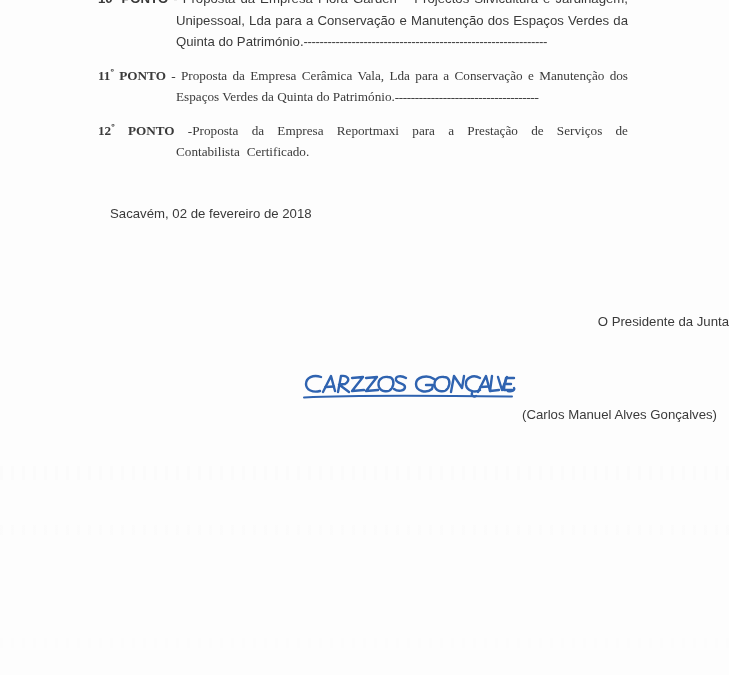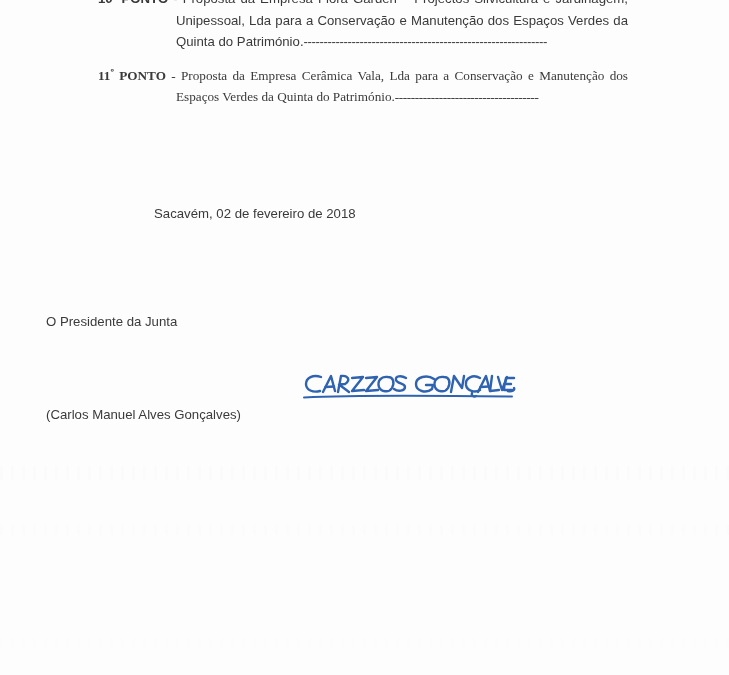--- a/index.html
+++ b/index.html
@@ -83,30 +83,29 @@
   }
 
   
   .date-line {
     position: absolute;
     left: 110px;
     top: 204px;
     font-size: 13.2px;
     line-height: 20px;
     white-space: nowrap;
-    margin-left: 44px;
   }
 
   
   .sign-block {
     position: absolute;
     left: 0;
     top: 312px;
     width: 729px;
-    text-align: left;
+    text-align: right;
   }
   .sign-title {
     font-size: 13.2px;
     line-height: 20px;
     margin-left: 46px;
   }
   .sign-graphic {
     position: relative;
     width: 212px;
     height: 34px;
@@ -114,21 +113,21 @@
   }
   .sign-graphic svg {
     display: block;
     width: 212px;
     height: 34px;
     overflow: visible;
   }
   .sign-name {
     font-size: 13.2px;
     line-height: 20px;
-    margin: 1px 4px 0 46px;
+    margin: 1px 12px 0 46px;
     white-space: nowrap;
   }
 </style>
 </head>
 <body>
 
 <div class="page">
 
   <div class="scan-noise n1"></div>
   <div class="scan-noise n2"></div>
@@ -139,20 +138,24 @@
     <p class="ponto clipped">
       <span class="label"><span>10</span><span class="ord">º</span>
         <span>PONTO</span></span><span> - </span><span>Proposta da Empresa Flora Garden – Projectos Silvicultura e Jardinagem, Unipessoal, Lda para a Conservação e Manutenção dos Espaços Verdes da Quinta do Património.</span><span class="dashfill">-------------------------------------------------------------</span>
     </p>
 
     <p class="ponto">
       <span class="label"><span>11</span><span class="ord">º</span>
         <span>PONTO</span></span><span> - </span><span>Proposta da Empresa Cerâmica Vala, Lda para a Conservação e Manutenção dos Espaços Verdes da Quinta do Património.</span><span class="dashfill">------------------------------------</span>
     </p>
 
+    <p class="ponto wide-just">
+      <span class="label"><span>12</span><span class="ord">º</span>
+        <span>PONTO</span></span><span> -</span><span>Proposta da Empresa Reportmaxi para a Prestação de Serviços de Contabilista Certificado.</span>
+    </p>
 
   </div>
 
   <div class="date-line">Sacavém, 02 de fevereiro de 2018</div>
 
   <div class="sign-block">
 
     <div class="sign-title">O Presidente da Junta</div>
 
     <div class="sign-graphic" title="CARLOS GONÇALVES">

